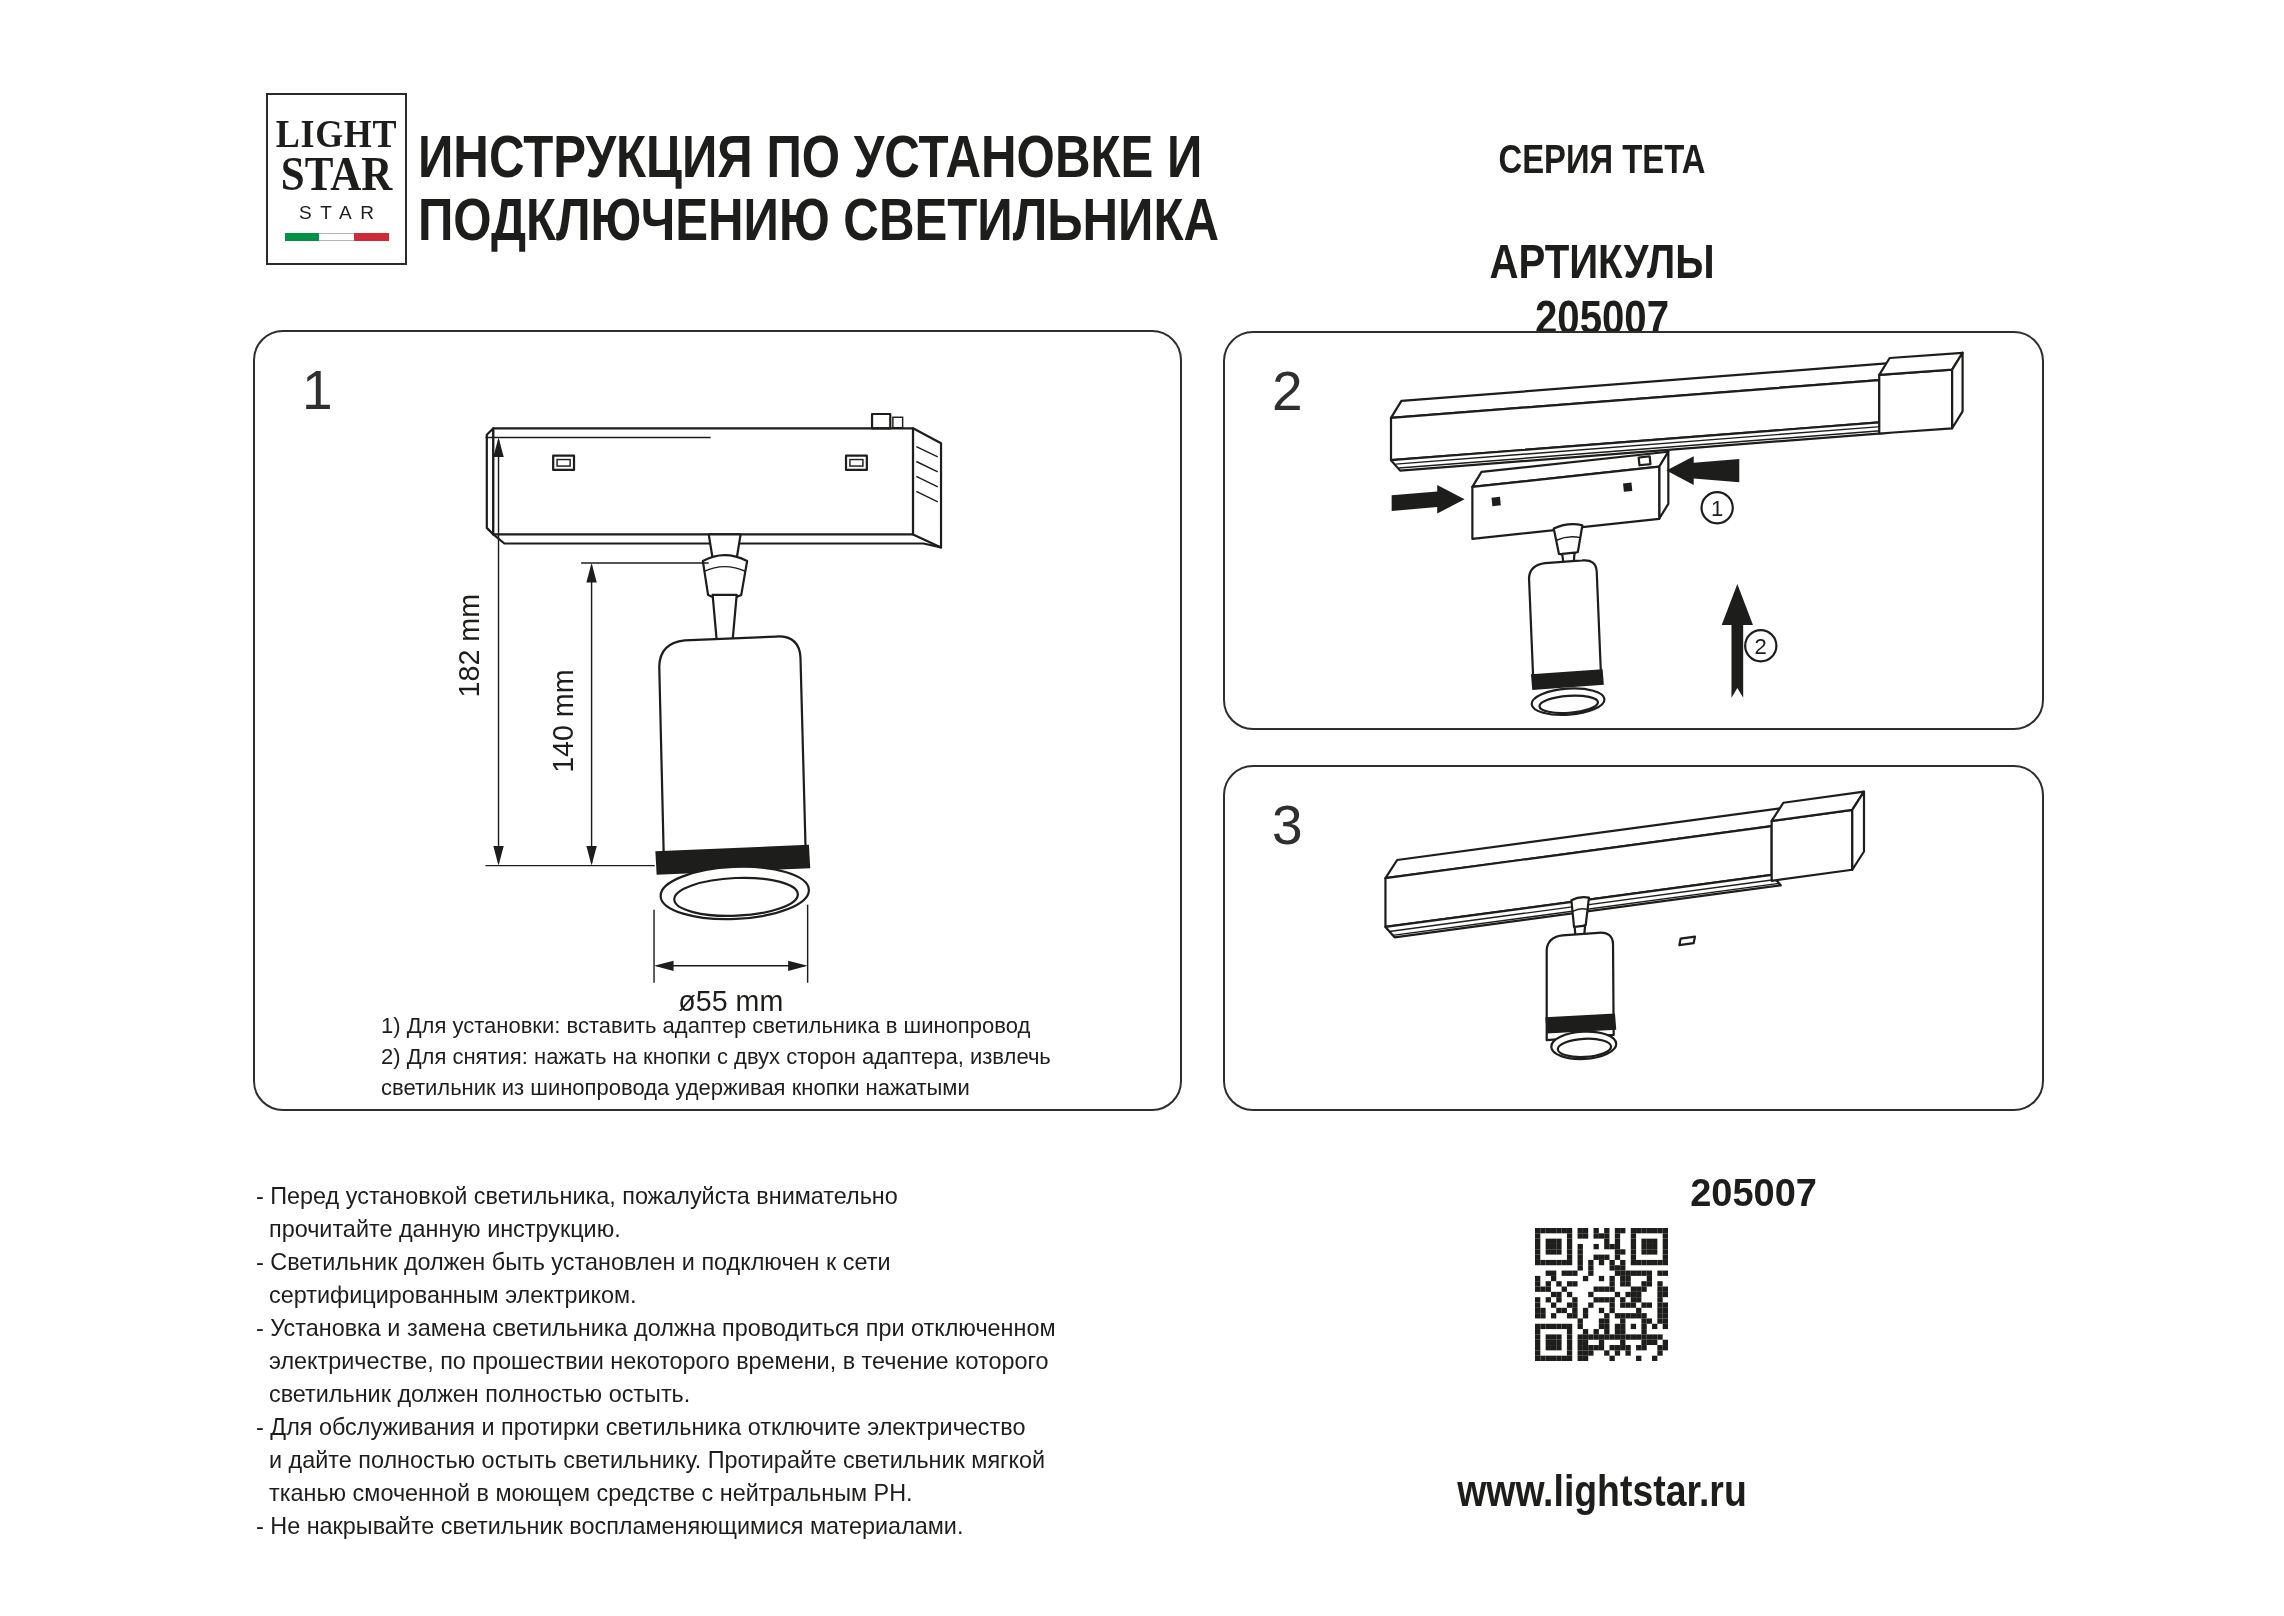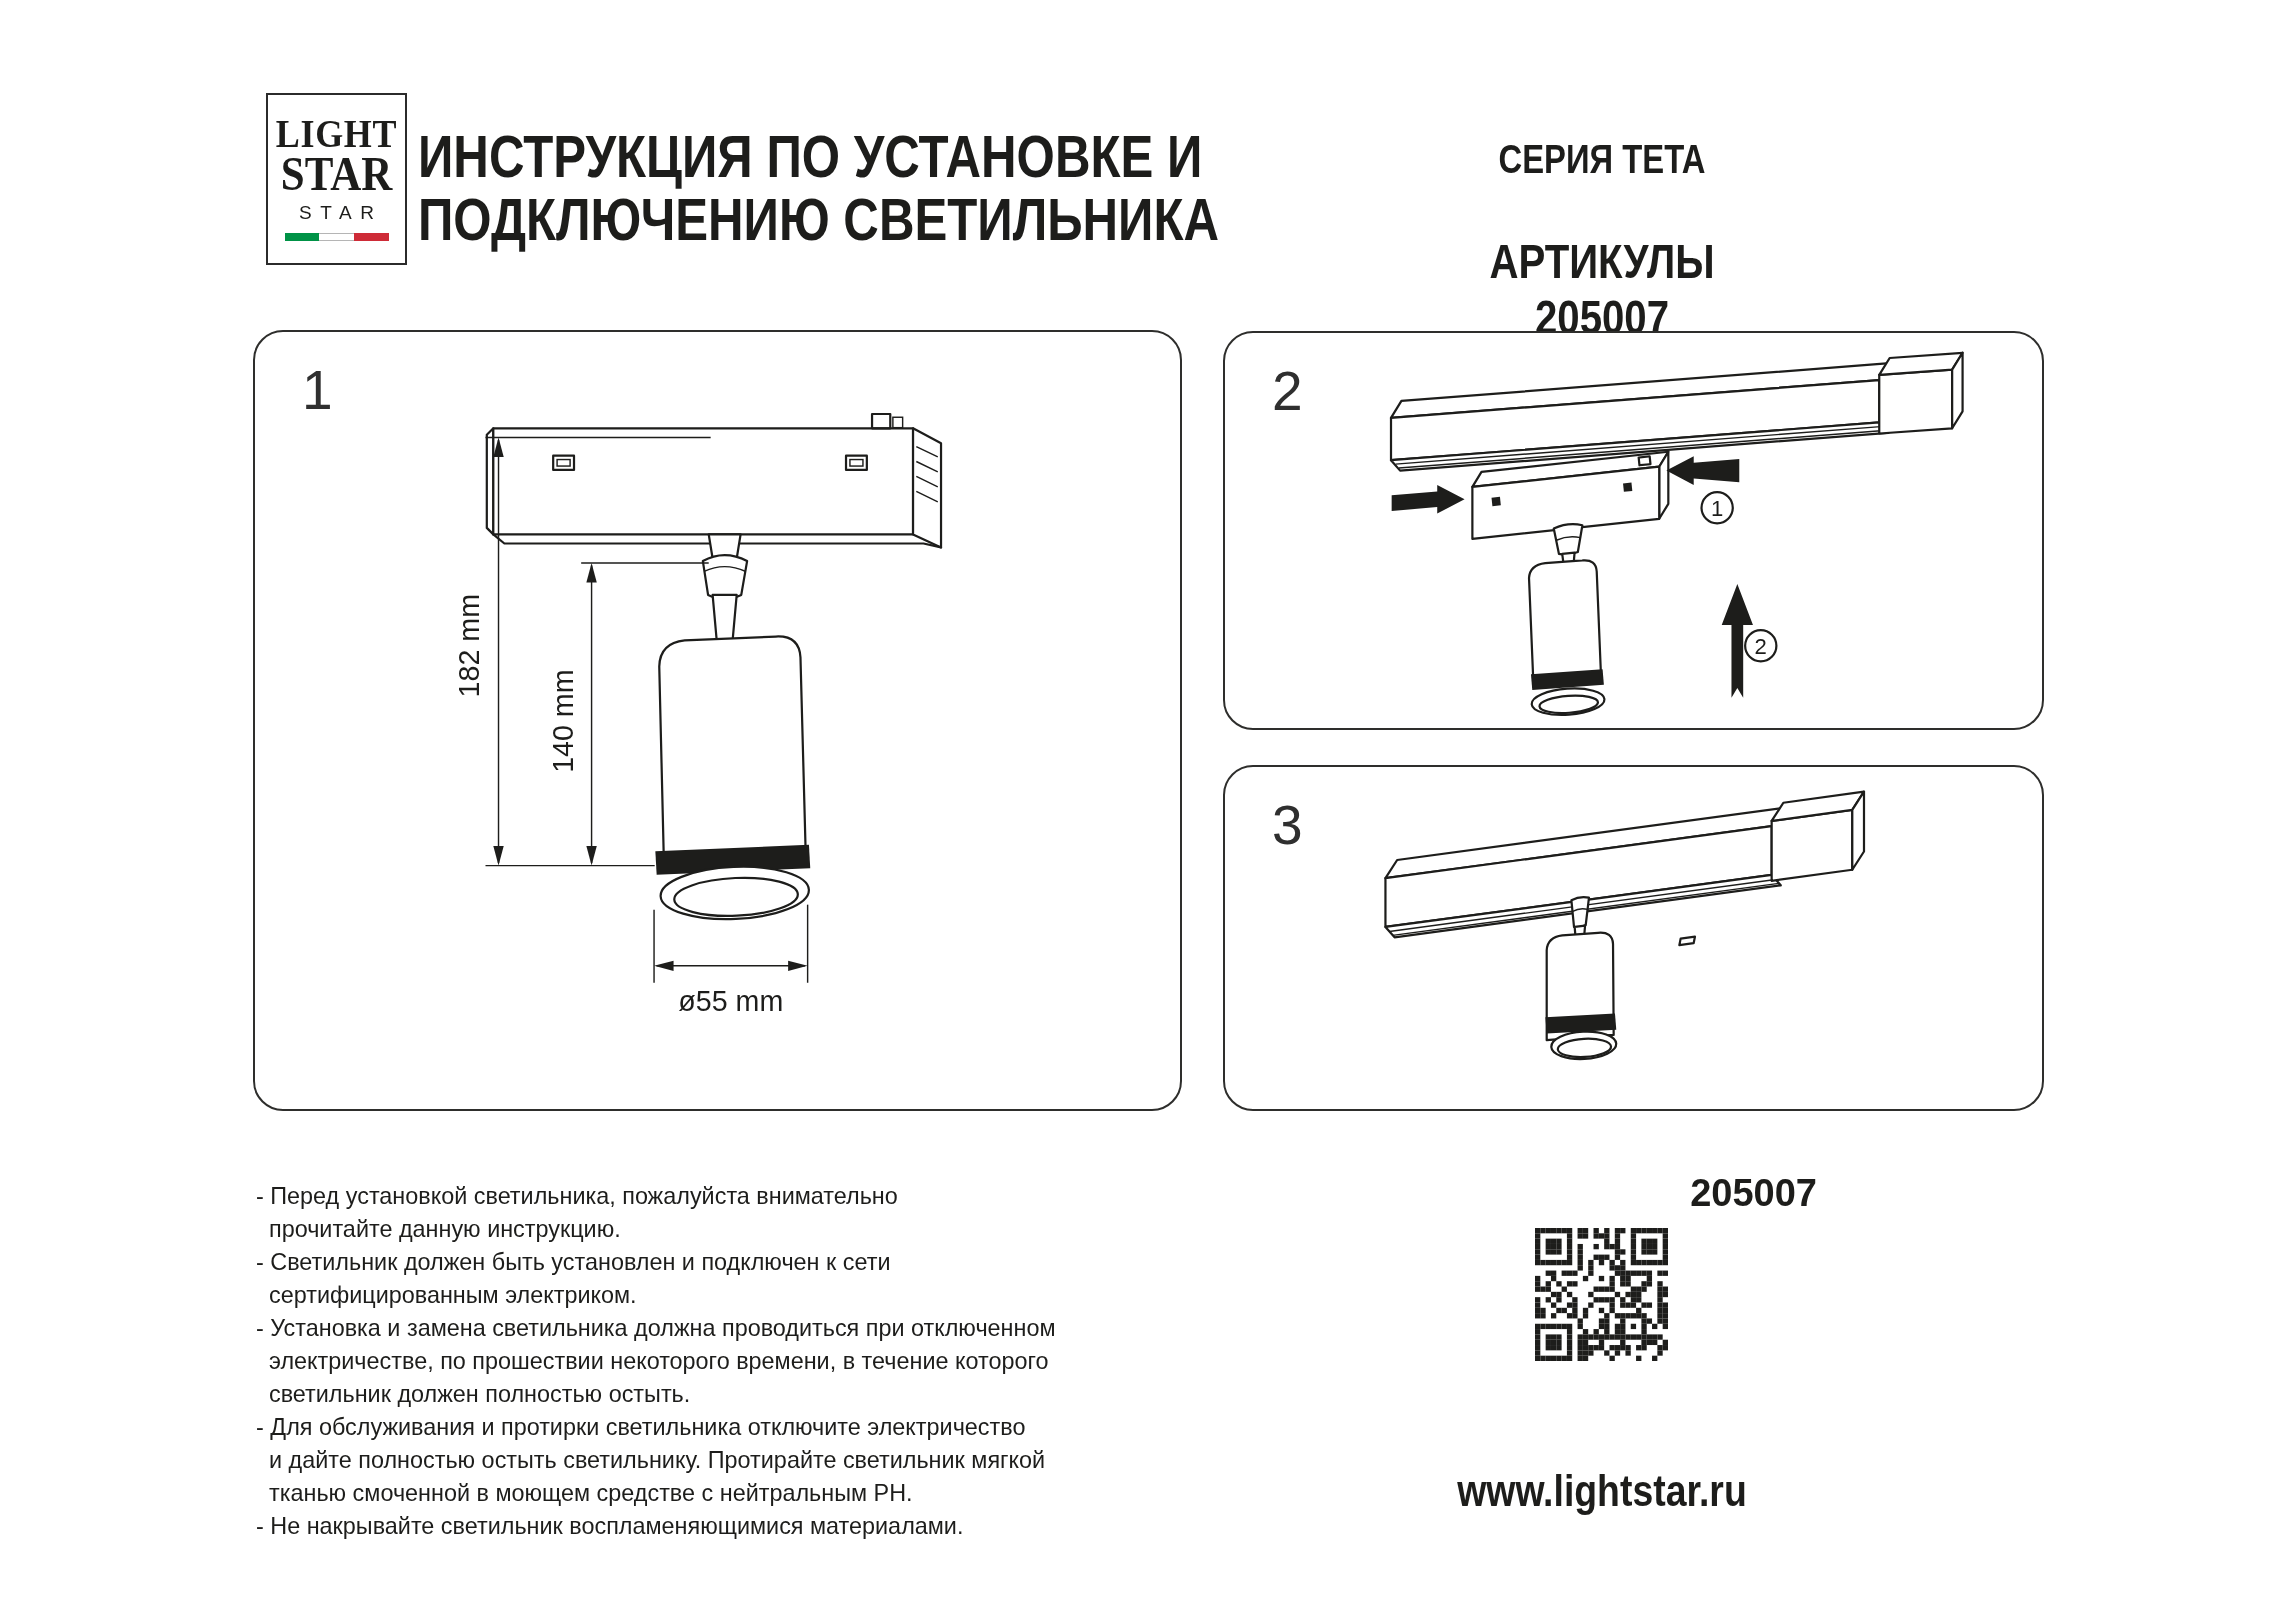--- a/index.html
+++ b/index.html
@@ -121,20 +121,23 @@
       <g>
         <line class="thin" x1="613" y1="888" x2="613" y2="1000"></line>
         <line class="thin" x1="849" y1="880" x2="849" y2="1000"></line>
         <line class="thin" x1="617" y1="974" x2="845" y2="974"></line>
         <polygon class="ink" points="613,974 643,966 643,982"></polygon>
         <polygon class="ink" points="849,974 819,966 819,982"></polygon>
         <text class="dimtxt" x="731" y="1044" text-anchor="middle">ø55 mm</text>
       </g>
     </svg>
   </div>
+  <div class="abs instructions">1) Для установки: вставить адаптер светильника в шинопровод
+2) Для снятия: нажать на кнопки с двух сторон адаптера, извлечь
+светильник из шинопровода удерживая кнопки нажатыми</div>
 
   <div class="abs panel" id="panel2">
     <div class="panel-num">2</div>
     <svg width="817" height="395" viewBox="0 0 1255 606">
 
       <g>
         <polygon class="d" points="255,130 1005,72 1021,46 271,104"></polygon>
         <polygon class="d" points="255,130 1005,72 1005,137 255,195"></polygon>
         <polygon class="d" points="255,195 1005,137 1019,153 269,211"></polygon>
         <line class="thin" x1="262" y1="201" x2="1012" y2="143"></line>

